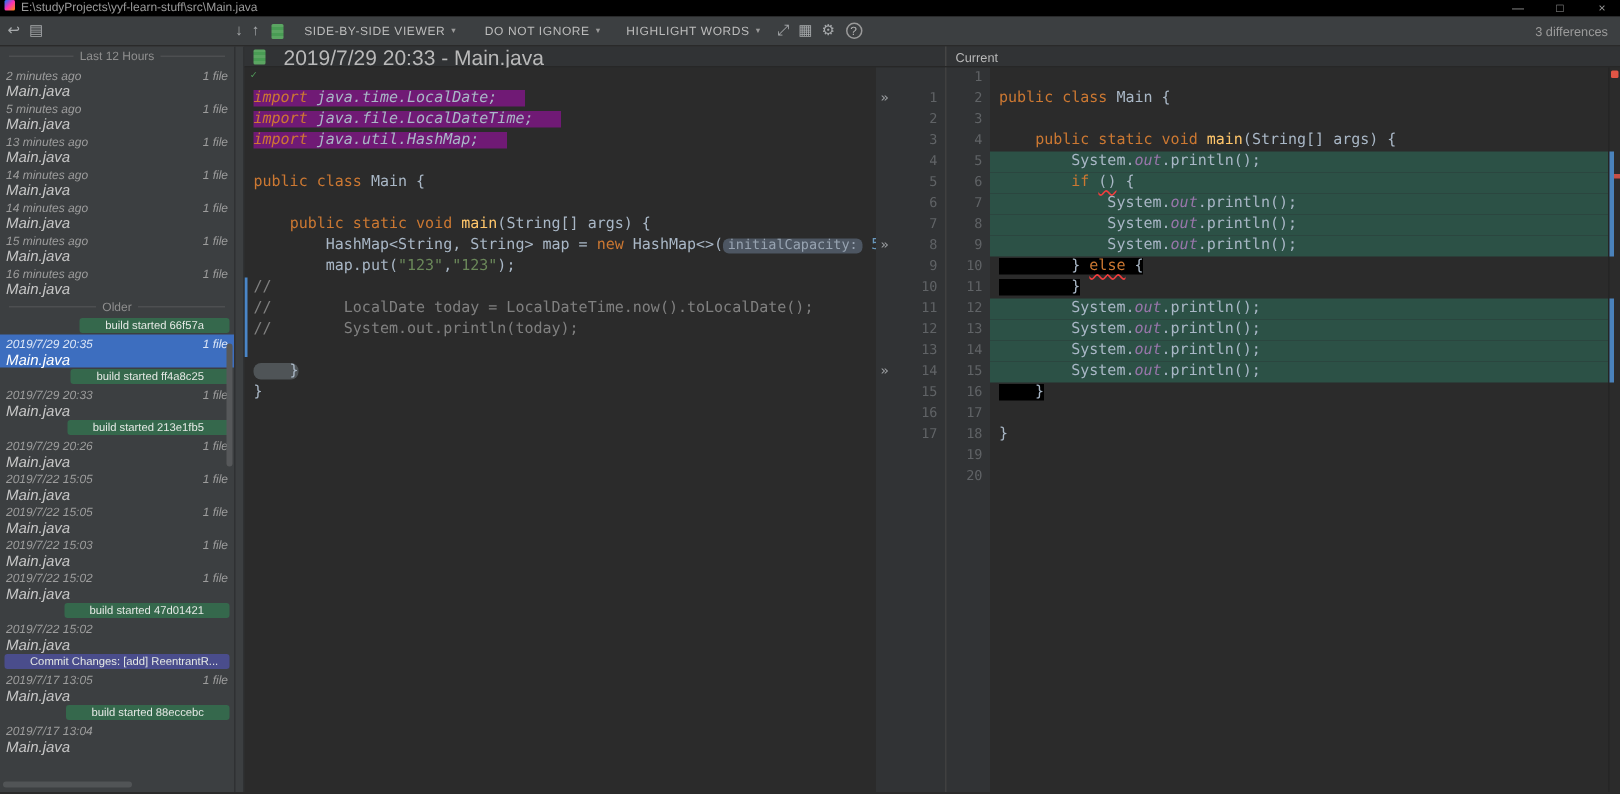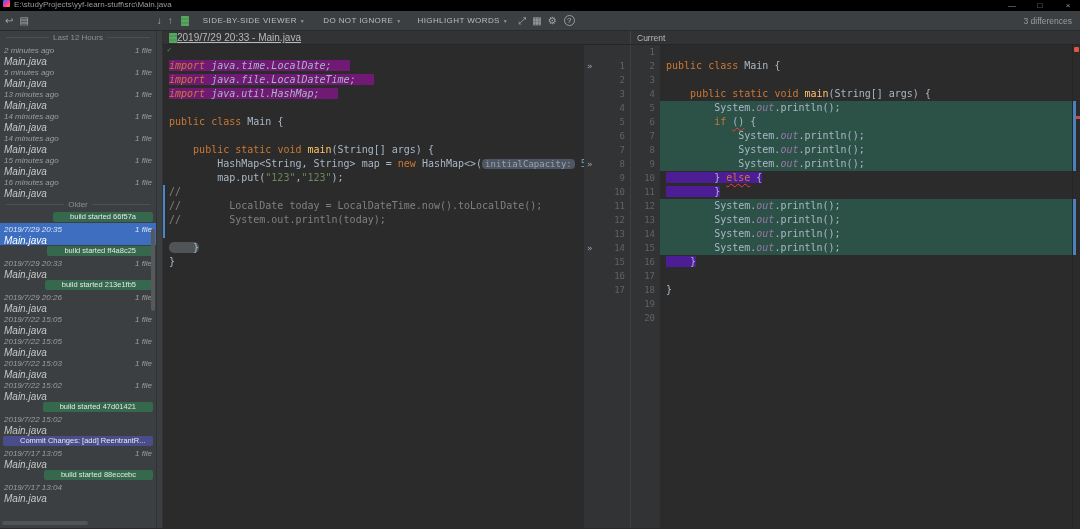--- a/index.html
+++ b/index.html
@@ -57,22 +57,22 @@
   .h-scroll { position:absolute; left:2px; bottom:3px; width:86px; height:4px;
               background:#515456; border-radius:2px; }
 
   .splitter { width:7px; background:#3c3f41; border-left:1px solid #2f3133;
               border-right:1px solid #2f3133; }
 
   
   .diff { flex:1; display:flex; flex-direction:column; }
   .pane-headers { height:14px; display:flex; background:#313335;
                   border-bottom:1px solid #272727; align-items:center; }
-  .ph-left { width:467px; display:flex; align-items:center; gap:0; padding-left:6px;
-             font-size:10px; color:#b9b9b9;text-decoration:underline; }
+  .ph-left { width:467px; display:flex; align-items:center; gap:12px; padding-left:6px;
+             font-size:14px; color:#b9b9b9; }
   .ph-left .doc-icon { margin-left:0; }
   .ph-right { flex:1; padding-left:6px; font-size:8.5px; color:#b9b9b9;
               border-left:1px solid #454545; height:100%; display:flex; align-items:center; }
 
   .diff-body { flex:1; display:flex; position:relative; }
   .editor { position:relative; background:#2b2b2b; overflow:hidden;
             font-family:"DejaVu Sans Mono", monospace; font-size:10px; }
   .editor.left { width:421px; }
   .editor.right { flex:1; }
   .gutter { background:#313335; font-family:"DejaVu Sans Mono", monospace; }
@@ -81,21 +81,21 @@
   .ln { height:14px; line-height:14px; text-align:right; padding-right:5px;
         color:#606366; font-size:9px; }
   .nums.gap { padding-top:14px; }
   .fold { position:absolute; left:3px; color:#9fa2a5; font-size:9px;
           height:14px; line-height:14px; }
 
   .editor.left .code-lines { padding-top:14px; }
   .cl { height:14px; line-height:14px; white-space:pre; padding-left:6px; color:#a9b7c6; }
   .cl.ins { background:#2c5146; }
   .hl-del { background:#701a75; padding-right:18px;font-style:italic; }
-  .hl-inst { background:#4c1d95; }
+  .hl-inst { background:#000000; }
   .hl-pill { background:#4f5457; border-radius:5px; }
 
   .kw  { color:#cc7832; }
   .def { color:#a9b7c6; }
   .meth{ color:#ffc66b; }
   .fld { color:#9876aa; font-style:italic; }
   .str { color:#6a8759; }
   .cmt { color:#808080; }
   .num { color:#6897bb; }
   .hint{ background:#4d5662; color:#97a3b1; border-radius:4px; padding:0 3px;

